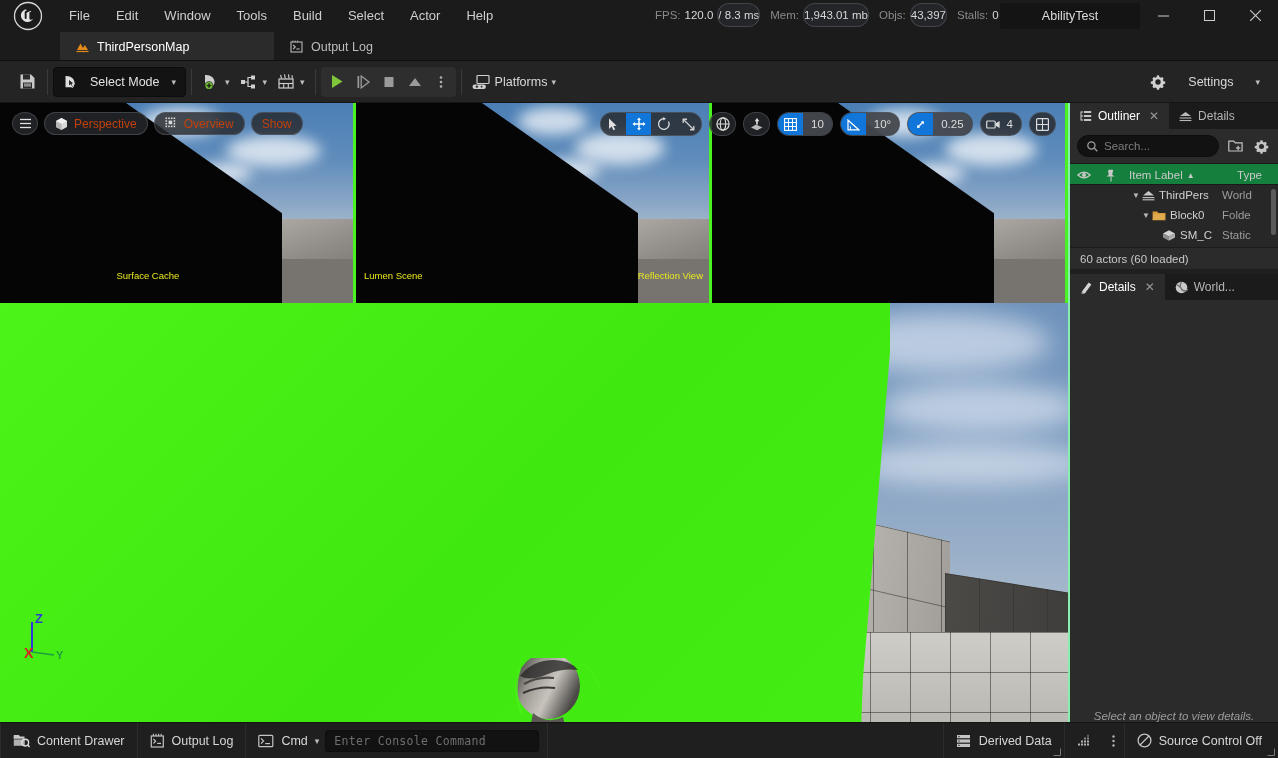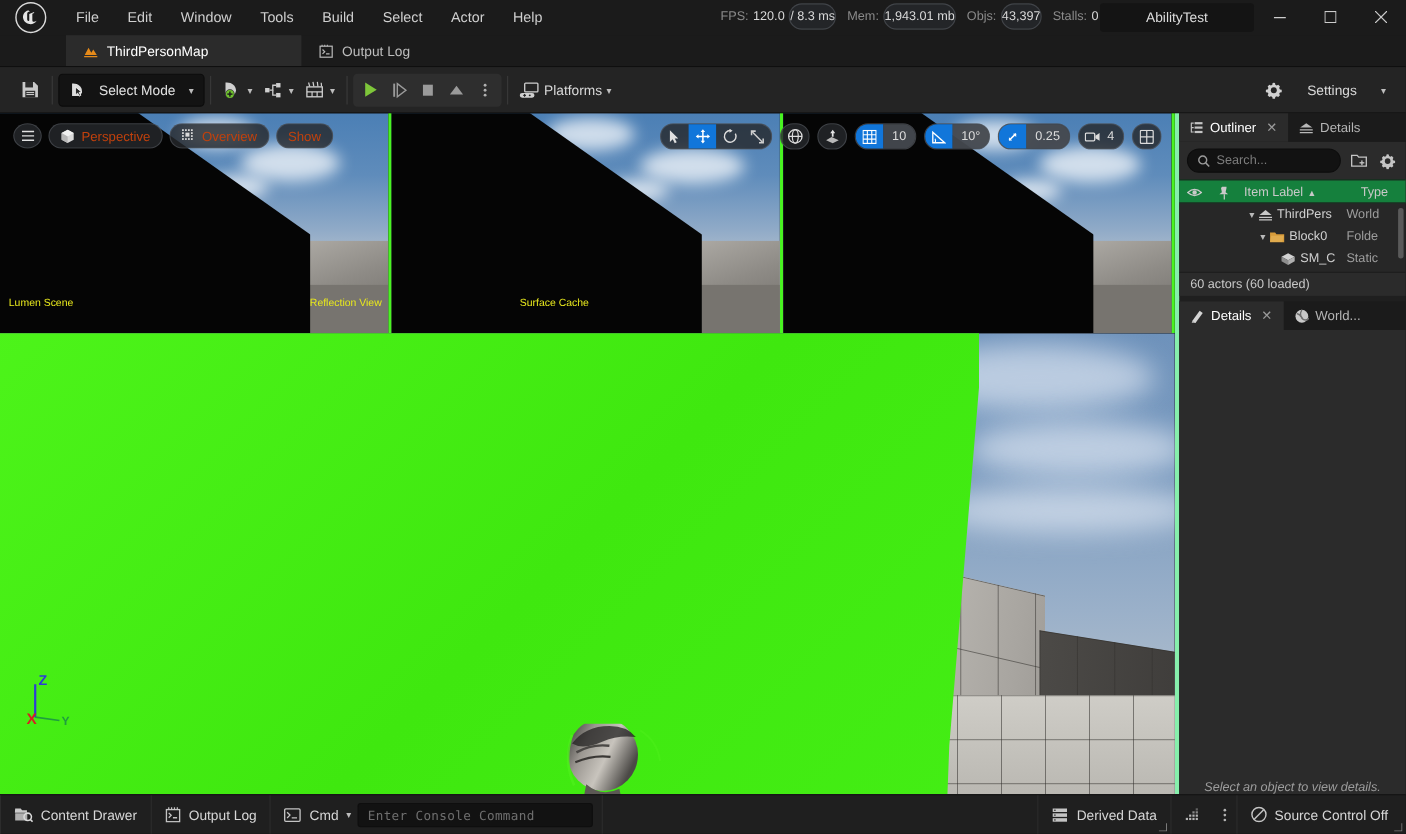--- a/index.html
+++ b/index.html
@@ -98,21 +98,21 @@
   .pill.round{width:26px;padding:0;justify-content:center;border-radius:50%;}
   .vp-tr{position:absolute;right:12px;top:9px;display:flex;align-items:center;gap:7px;z-index:30;}
   .grp{display:flex;align-items:center;height:24px;border-radius:12px;background:rgba(38,40,44,.82);
        border:1px solid rgba(120,125,135,.35);overflow:hidden;}
   .gbtn{width:25px;height:24px;display:flex;align-items:center;justify-content:center;color:#dcdcdc;}
   .gbtn.sel{background:#1176da;color:#fff;}
   .gnum{height:24px;display:flex;align-items:center;padding:0 8px;font-size:11.5px;color:#dcdcdc;background:rgba(78,82,88,.75);}
   .grp.solo{border-radius:13px;}
 
   
-  .right{width:210px;display:flex;flex-direction:column;background:#1f1f1f;border-left:4px solid #86efac;}
+  .right{width:210px;display:flex;flex-direction:column;background:#1f1f1f;border-left:2px solid #86efac;}
   .paneltabs{height:26px;display:flex;align-items:stretch;background:#1b1b1b;flex:0 0 26px;}
   .ptab{display:flex;align-items:center;gap:6px;padding:0 10px;font-size:12px;color:#b5b5b5;}
   .ptab.active{background:#2b2b2b;color:#fff;}
   .ptab .x{font-size:12px;color:#9a9a9a;margin-left:3px;}
   .searchrow{display:flex;align-items:center;gap:6px;padding:6px 7px;background:#2b2b2b;}
   .searchbox{flex:1 1 auto;height:22px;background:#121212;border:1px solid #0d0d0d;border-radius:11px;
              display:flex;align-items:center;gap:6px;padding:0 9px;font-size:11.5px;color:#7d7d7d;}
   .iconbtn{width:20px;height:20px;display:flex;align-items:center;justify-content:center;color:#c4c4c4;}
   .colhdr{height:22px;display:flex;align-items:flex-start;background:#15803d;border-top:1px solid #191919;border-bottom:1px solid #191919;font-size:11.5px;color:#c9c9c9;}
   .ch{display:flex;align-items:center;justify-content:center;height:22px;}
@@ -339,38 +339,38 @@
     </div>
   </div>
 
   <div class="body">
 
     <div class="vpcol">
 
       <div class="overview">
         <div class="opane">
           <div class="sky"></div>
+          <div class="cloud" style="left:40%;top:2%;width:80px;height:30px;"></div>
+          <div class="cloud" style="left:64%;top:16%;width:95px;height:32px;"></div>
+          <div class="cloud" style="left:55%;top:30%;width:58px;height:20px;"></div>
+          <div class="floorbox"></div>
+          <div class="floorbox2"></div>
+          <div class="darkmass"></div>
+          <div class="olabel" style="left:33%;bottom:22px;">Surface Cache</div>
+        </div>
+        <div class="opane">
+          <div class="sky"></div>
           <div class="cloud" style="left:46%;top:2%;width:70px;height:28px;"></div>
           <div class="cloud" style="left:62%;top:14%;width:90px;height:34px;"></div>
           <div class="cloud" style="left:52%;top:28%;width:60px;height:22px;"></div>
           <div class="floorbox"></div>
           <div class="floorbox2"></div>
           <div class="darkmass"></div>
           <div class="olabel" style="left:8px;bottom:22px;">Lumen Scene</div>
           <div class="olabel" style="right:6px;bottom:22px;">Reflection View</div>
-        </div>
-        <div class="opane">
-          <div class="sky"></div>
-          <div class="cloud" style="left:40%;top:2%;width:80px;height:30px;"></div>
-          <div class="cloud" style="left:64%;top:16%;width:95px;height:32px;"></div>
-          <div class="cloud" style="left:55%;top:30%;width:58px;height:20px;"></div>
-          <div class="floorbox"></div>
-          <div class="floorbox2"></div>
-          <div class="darkmass"></div>
-          <div class="olabel" style="left:33%;bottom:22px;">Surface Cache</div>
         </div>
         <div class="opane">
           <div class="sky"></div>
           <div class="cloud" style="left:44%;top:3%;width:75px;height:28px;"></div>
           <div class="cloud" style="left:66%;top:15%;width:92px;height:33px;"></div>
           <div class="cloud" style="left:56%;top:30%;width:55px;height:20px;"></div>
           <div class="floorbox"></div>
           <div class="floorbox2"></div>
           <div class="darkmass"></div>
         </div>

